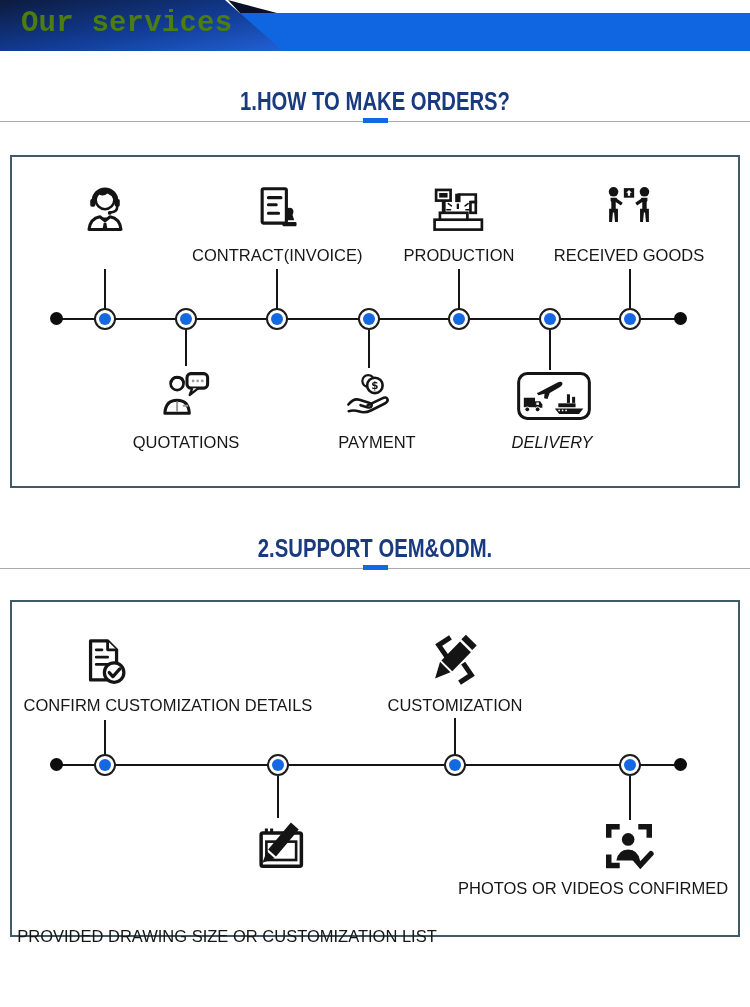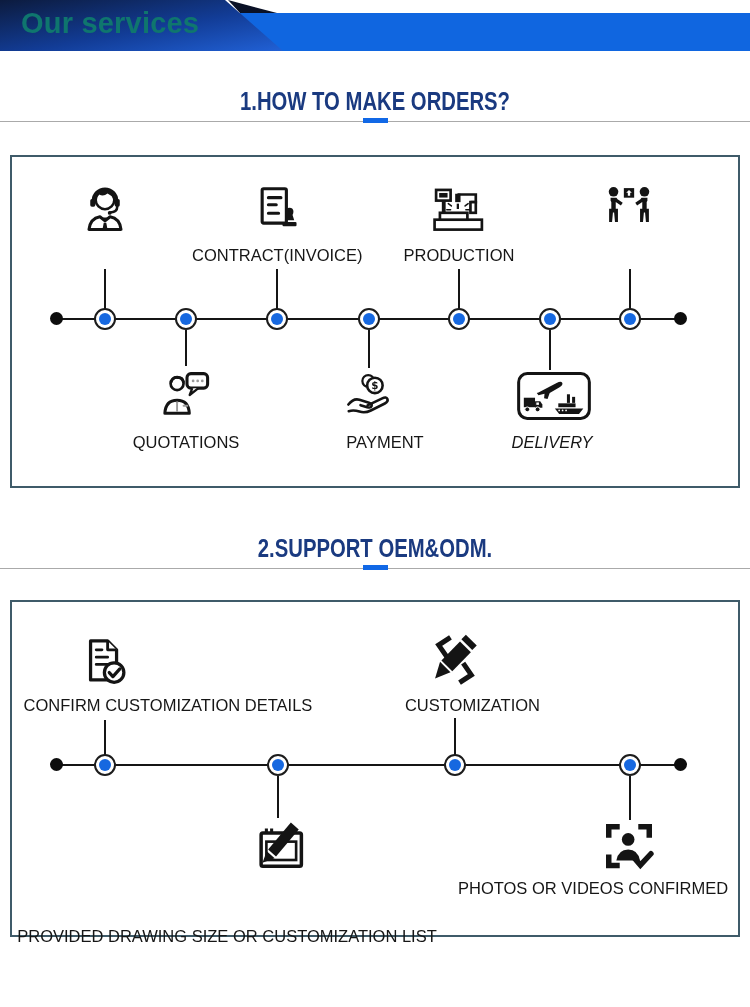--- a/index.html
+++ b/index.html
@@ -1,21 +1,21 @@
 <!DOCTYPE html>
 <html><head>
 <meta charset="utf-8">
 <style>
   html,body{margin:0;padding:0;background:#fff;}
   #page{position:relative;width:750px;height:1007px;background:#fff;overflow:hidden;
         font-family:"Liberation Sans",sans-serif;color:#1b1b1b;}
   
   #banner{position:absolute;left:0;top:0;width:750px;height:51px;}
-  #banner-title{position:absolute;left:21px;top:7px;font-size:29px;font-weight:bold;color:#0f766e;
-                letter-spacing:0.2px;white-space:nowrap;}
+  #banner-title{position:absolute;left:21px;top:7px;font-size:29px;font-weight:bold;color:#4d7c0f;
+                letter-spacing:0.2px;white-space:nowrap;font-family:Liberation Mono, monospace;}
   
   .sec-title{position:absolute;left:0;width:750px;text-align:center;font-size:26px;font-weight:bold;
              color:#1a3a80;white-space:nowrap;transform:scaleX(0.78);transform-origin:center;}
   .rule{position:absolute;left:0;width:750px;height:0;border-top:1px solid #aaaaaa;}
   .rule-accent{position:absolute;width:25px;height:5px;background:#1168e6;}
   
   .panel{position:absolute;left:10px;width:726px;border:2px solid #3f5b69;background:#fff;}
   
   .lbl{position:absolute;font-size:16.5px;line-height:21px;text-align:center;color:#161616;white-space:nowrap;}
   .ic{position:absolute;}
@@ -96,20 +96,21 @@
         <path d="M13 18 L21 18 L22.5 20 L29.5 25 L27 28.5 L20 24 L20 33 L23 33 L23 51 L19 51 L17.8 38 L16.2 38 L15 51 L11 51 L11 33 L14 33 L14 24 L13 22 Z" fill="#141414"></path>
         <circle cx="59" cy="10" r="6.5" fill="#141414"></circle>
         <path d="M63 18 L55 18 L53.5 20 L46.5 25 L49 28.5 L56 24 L56 33 L53 33 L53 51 L57 51 L58.2 38 L59.8 38 L61 51 L65 51 L65 33 L62 33 L62 24 L63 22 Z" fill="#141414"></path>
         <rect x="31" y="5" width="14" height="13" fill="#141414"></rect>
         <path d="M38 7.5 l3.8 3.8 h-2.2 v4.2 h-3.2 v-4.2 h-2.2 z" fill="#fff"></path>
       </svg>
     </span>
 
     <div class="lbl" style="left:180px;top:88px;width:170px;">CONTRACT(INVOICE)</div>
     <div class="lbl" style="left:362px;top:88px;width:170px;">PRODUCTION</div>
+    <div class="lbl" style="left:532px;top:88px;width:170px;">RECEIVED GOODS</div>
 
     <div class="vline" style="left:92px;top:112px;height:50px;"></div>
     <div class="vline" style="left:264px;top:112px;height:50px;"></div>
     <div class="vline" style="left:446px;top:112px;height:50px;"></div>
     <div class="vline" style="left:617px;top:112px;height:50px;"></div>
 
     <div class="hline" style="left:45px;top:161px;width:624px;"></div>
     <div class="enddot" style="left:38px;top:155px;"></div>
     <div class="enddot" style="left:662px;top:155px;"></div>
     <div class="node" style="left:82px;top:151px;"></div>
@@ -160,21 +161,21 @@
         <rect x="65" y="30" width="3.5" height="7" fill="#141414"></rect>
         <rect x="49" y="37.5" width="20" height="4.5" fill="#141414"></rect>
         <path d="M45 43.5 h33 l-5 6.5 h-23 z" fill="#141414"></path>
         <circle cx="50" cy="45.8" r="1" fill="#fff"></circle>
           <circle cx="54" cy="45.8" r="1" fill="#fff"></circle>
           <circle cx="58" cy="45.8" r="1" fill="#fff"></circle>
       </svg>
     </span>
 
     <div class="lbl" style="left:89px;top:275px;width:170px;">QUOTATIONS</div>
-    <div class="lbl" style="left:288px;top:275px;width:170px;">PAYMENT</div>
+    <div class="lbl" style="left:280px;top:275px;width:170px;">PAYMENT</div>
     <div class="lbl" style="left:450px;top:275px;width:180px;font-style:italic;">DELIVERY</div>
   </div>
 
   <div class="sec-title" style="top:533px;">2.SUPPORT OEM&amp;ODM.</div>
   <div class="rule" style="top:568px;"></div>
   <div class="rule-accent" style="left:363px;top:565px;"></div>
 
   <div class="panel" style="top:600px;height:333px;">
 
     <span class="ic" style="left:68px;top:33px;width:52px;height:54px;">
@@ -190,21 +191,21 @@
       <svg viewBox="0 0 64 64">
         <path d="M27 7 l-13 8.5 l9 13" fill="none" stroke="#141414" stroke-width="5.5"></path>
         <path d="M37 57 l13 -8.5 l-9 -13" fill="none" stroke="#141414" stroke-width="5.5"></path>
         <path d="M44 4 l12 12 l-5 5 l-12 -12 z" fill="#141414"></path>
         <path d="M37.5 11.5 l12 12 l-20.5 21 l-12 -12 z" fill="#141414"></path>
         <path d="M15.5 34 l11.5 11.5 l-17 7 z" fill="#141414"></path>
       </svg>
     </span>
 
     <div class="lbl" style="left:11px;top:93px;width:290px;">CONFIRM CUSTOMIZATION DETAILS</div>
-    <div class="lbl" style="left:358px;top:93px;width:170px;text-align:right;">CUSTOMIZATION</div>
+    <div class="lbl" style="left:358px;top:93px;width:170px;">CUSTOMIZATION</div>
 
     <div class="vline" style="left:92px;top:118px;height:44px;"></div>
     <div class="vline" style="left:442px;top:116px;height:46px;"></div>
 
     <div class="hline" style="left:45px;top:162px;width:624px;"></div>
     <div class="enddot" style="left:38px;top:156px;"></div>
     <div class="enddot" style="left:662px;top:156px;"></div>
     <div class="node" style="left:82px;top:152px;"></div>
     <div class="node" style="left:255px;top:152px;"></div>
     <div class="node" style="left:432px;top:152px;"></div>

